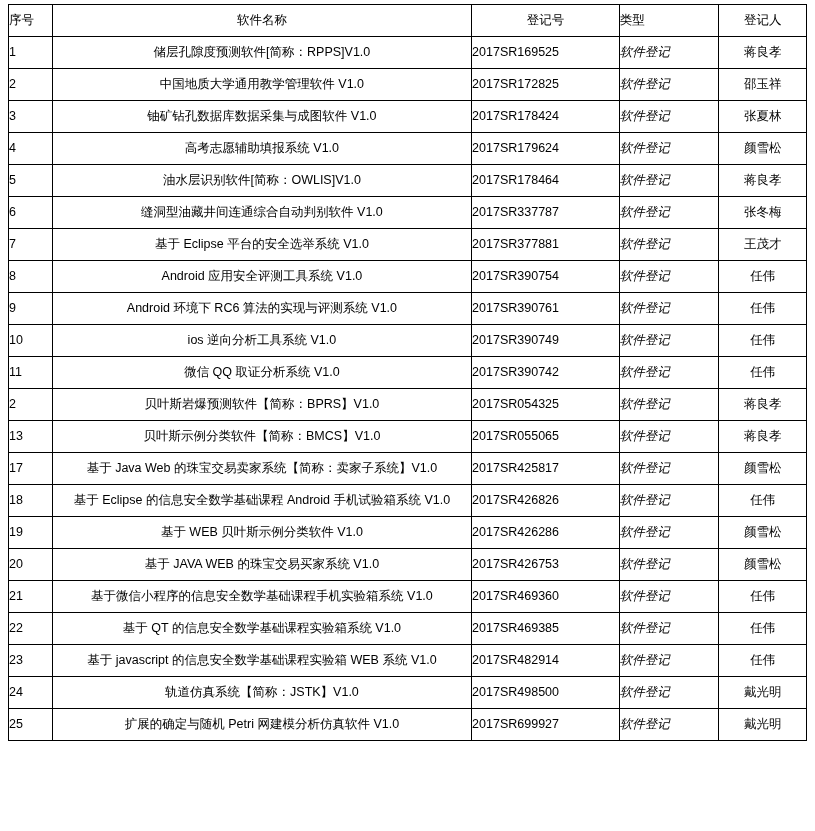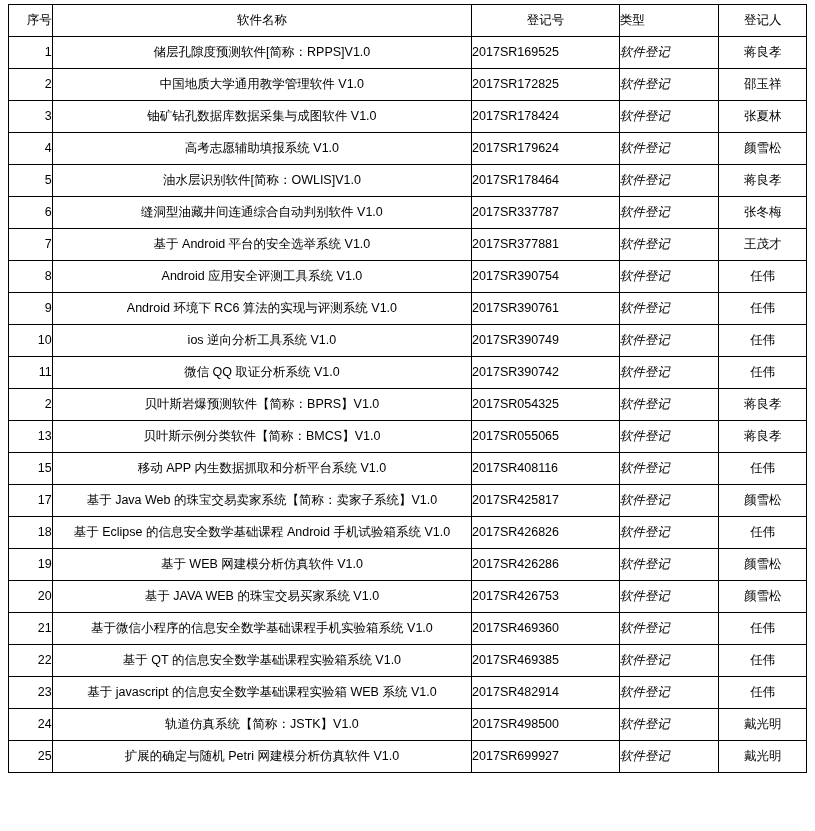--- a/index.html
+++ b/index.html
@@ -32,21 +32,21 @@
     line-height: 1.2;
     height: 31px;
     vertical-align: middle;
   }
   thead th {
     font-size: 13px;
     text-align: center;
     font-weight: normal;
     height: 34px;
   }
-  .col-idx   { width: 42px;  text-align: right; }
+  .col-idx   { width: 42px;  text-align: left; }
   .col-name  { width: 411px; text-align: center; padding-left: 8px; }
   .col-regno { width: 144px; }
   .col-type  { width: 97px;  text-align: left; }
   .col-owner { width: 85px;  text-align: center; }
 
   td.col-idx   { font-size: 12px; }
   td.col-name  { font-size: 12.5px; }
   td.col-regno { font-size: 12.5px; }
   td.col-type  { font-size: 12px; font-style: italic; }
   td.col-owner { font-size: 12.5px; }
@@ -103,21 +103,21 @@
         </tr>
         <tr>
           <td class="col-idx">6</td>
           <td class="col-name">缝洞型油藏井间连通综合自动判别软件 V1.0</td>
           <td class="col-regno">2017SR337787</td>
           <td class="col-type">软件登记</td>
           <td class="col-owner">张冬梅</td>
         </tr>
         <tr>
           <td class="col-idx">7</td>
-          <td class="col-name">基于 Android 平台的安全选举系统 V1.0</td>
+          <td class="col-name">基于 Eclipse 平台的安全选举系统 V1.0</td>
           <td class="col-regno">2017SR377881</td>
           <td class="col-type">软件登记</td>
           <td class="col-owner">王茂才</td>
         </tr>
         <tr>
           <td class="col-idx">8</td>
           <td class="col-name">Android 应用安全评测工具系统 V1.0</td>
           <td class="col-regno">2017SR390754</td>
           <td class="col-type">软件登记</td>
           <td class="col-owner">任伟</td>
@@ -151,43 +151,36 @@
           <td class="col-owner">蒋良孝</td>
         </tr>
         <tr>
           <td class="col-idx">13</td>
           <td class="col-name">贝叶斯示例分类软件【简称：BMCS】V1.0</td>
           <td class="col-regno">2017SR055065</td>
           <td class="col-type">软件登记</td>
           <td class="col-owner">蒋良孝</td>
         </tr>
         <tr>
-          <td class="col-idx">15</td>
-          <td class="col-name">移动 APP 内生数据抓取和分析平台系统 V1.0</td>
-          <td class="col-regno">2017SR408116</td>
-          <td class="col-type">软件登记</td>
-          <td class="col-owner">任伟</td>
-        </tr>
-        <tr>
           <td class="col-idx">17</td>
           <td class="col-name">基于 Java Web 的珠宝交易卖家系统【简称：卖家子系统】V1.0</td>
           <td class="col-regno">2017SR425817</td>
           <td class="col-type">软件登记</td>
           <td class="col-owner">颜雪松</td>
         </tr>
         <tr>
           <td class="col-idx">18</td>
           <td class="col-name">基于 Eclipse 的信息安全数学基础课程 Android 手机试验箱系统 V1.0</td>
           <td class="col-regno">2017SR426826</td>
           <td class="col-type">软件登记</td>
           <td class="col-owner">任伟</td>
         </tr>
         <tr>
           <td class="col-idx">19</td>
-          <td class="col-name">基于 WEB 网建模分析仿真软件 V1.0</td>
+          <td class="col-name">基于 WEB 贝叶斯示例分类软件 V1.0</td>
           <td class="col-regno">2017SR426286</td>
           <td class="col-type">软件登记</td>
           <td class="col-owner">颜雪松</td>
         </tr>
         <tr>
           <td class="col-idx">20</td>
           <td class="col-name">基于 JAVA WEB 的珠宝交易买家系统 V1.0</td>
           <td class="col-regno">2017SR426753</td>
           <td class="col-type">软件登记</td>
           <td class="col-owner">颜雪松</td>

